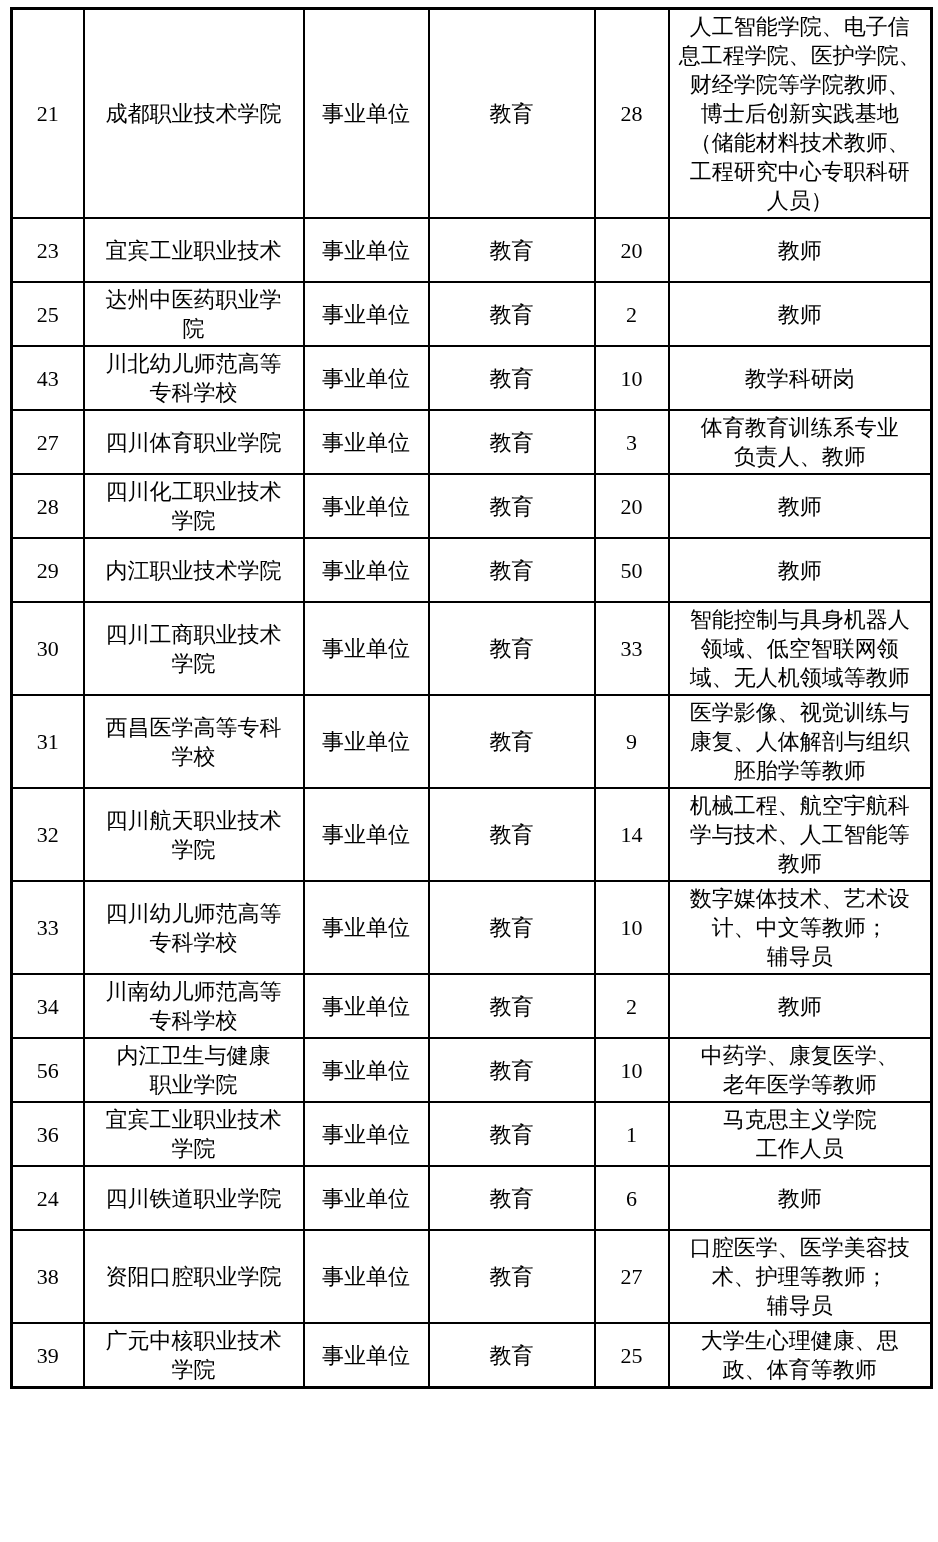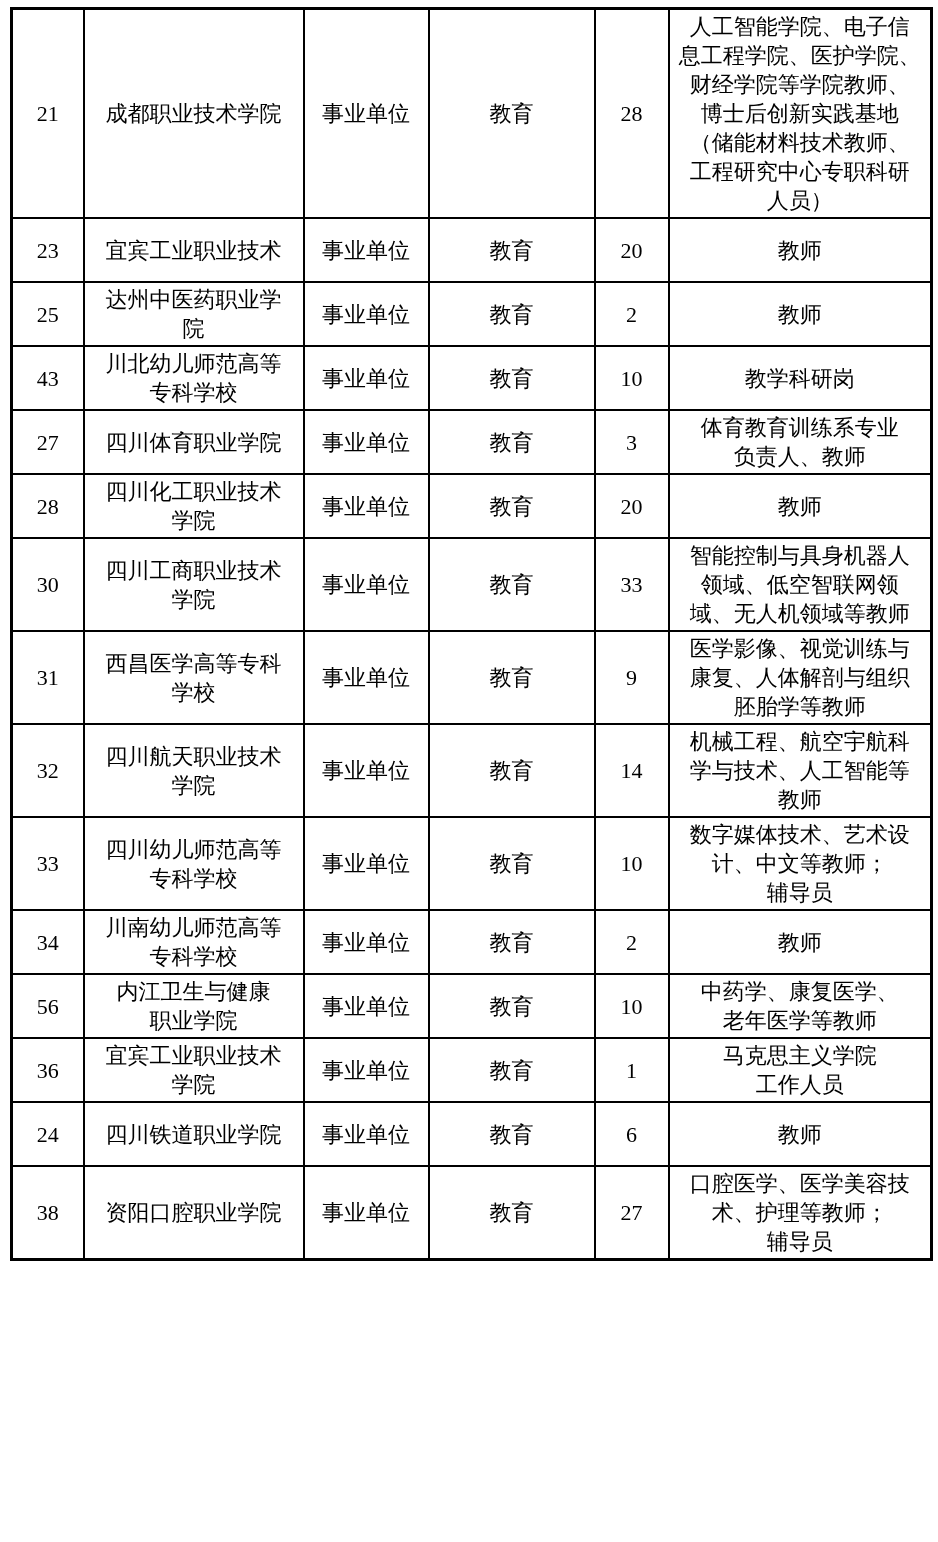--- a/index.html
+++ b/index.html
@@ -116,20 +116,28 @@
         <tr>
           <td class="col-no">28</td>
           <td class="col-name">四川化工职业技术
 学院</td>
           <td class="col-type">事业单位</td>
           <td class="col-industry">教育</td>
           <td class="col-count">20</td>
           <td class="col-position">教师</td>
         </tr>
 
+        <tr>
+          <td class="col-no">29</td>
+          <td class="col-name">内江职业技术学院</td>
+          <td class="col-type">事业单位</td>
+          <td class="col-industry">教育</td>
+          <td class="col-count">50</td>
+          <td class="col-position">教师</td>
+        </tr>
 
         <tr>
           <td class="col-no">30</td>
           <td class="col-name">四川工商职业技术
 学院</td>
           <td class="col-type">事业单位</td>
           <td class="col-industry">教育</td>
           <td class="col-count">33</td>
           <td class="col-position">智能控制与具身机器人
 领域、低空智联网领
@@ -217,15 +225,25 @@
           <td class="col-no">38</td>
           <td class="col-name">资阳口腔职业学院</td>
           <td class="col-type">事业单位</td>
           <td class="col-industry">教育</td>
           <td class="col-count">27</td>
           <td class="col-position">口腔医学、医学美容技
 术、护理等教师；
 辅导员</td>
         </tr>
 
+        <tr>
+          <td class="col-no">39</td>
+          <td class="col-name">广元中核职业技术
+学院</td>
+          <td class="col-type">事业单位</td>
+          <td class="col-industry">教育</td>
+          <td class="col-count">25</td>
+          <td class="col-position">大学生心理健康、思
+政、体育等教师</td>
+        </tr>
       </tbody>
   </table>
 </div>
 
 </body></html>

